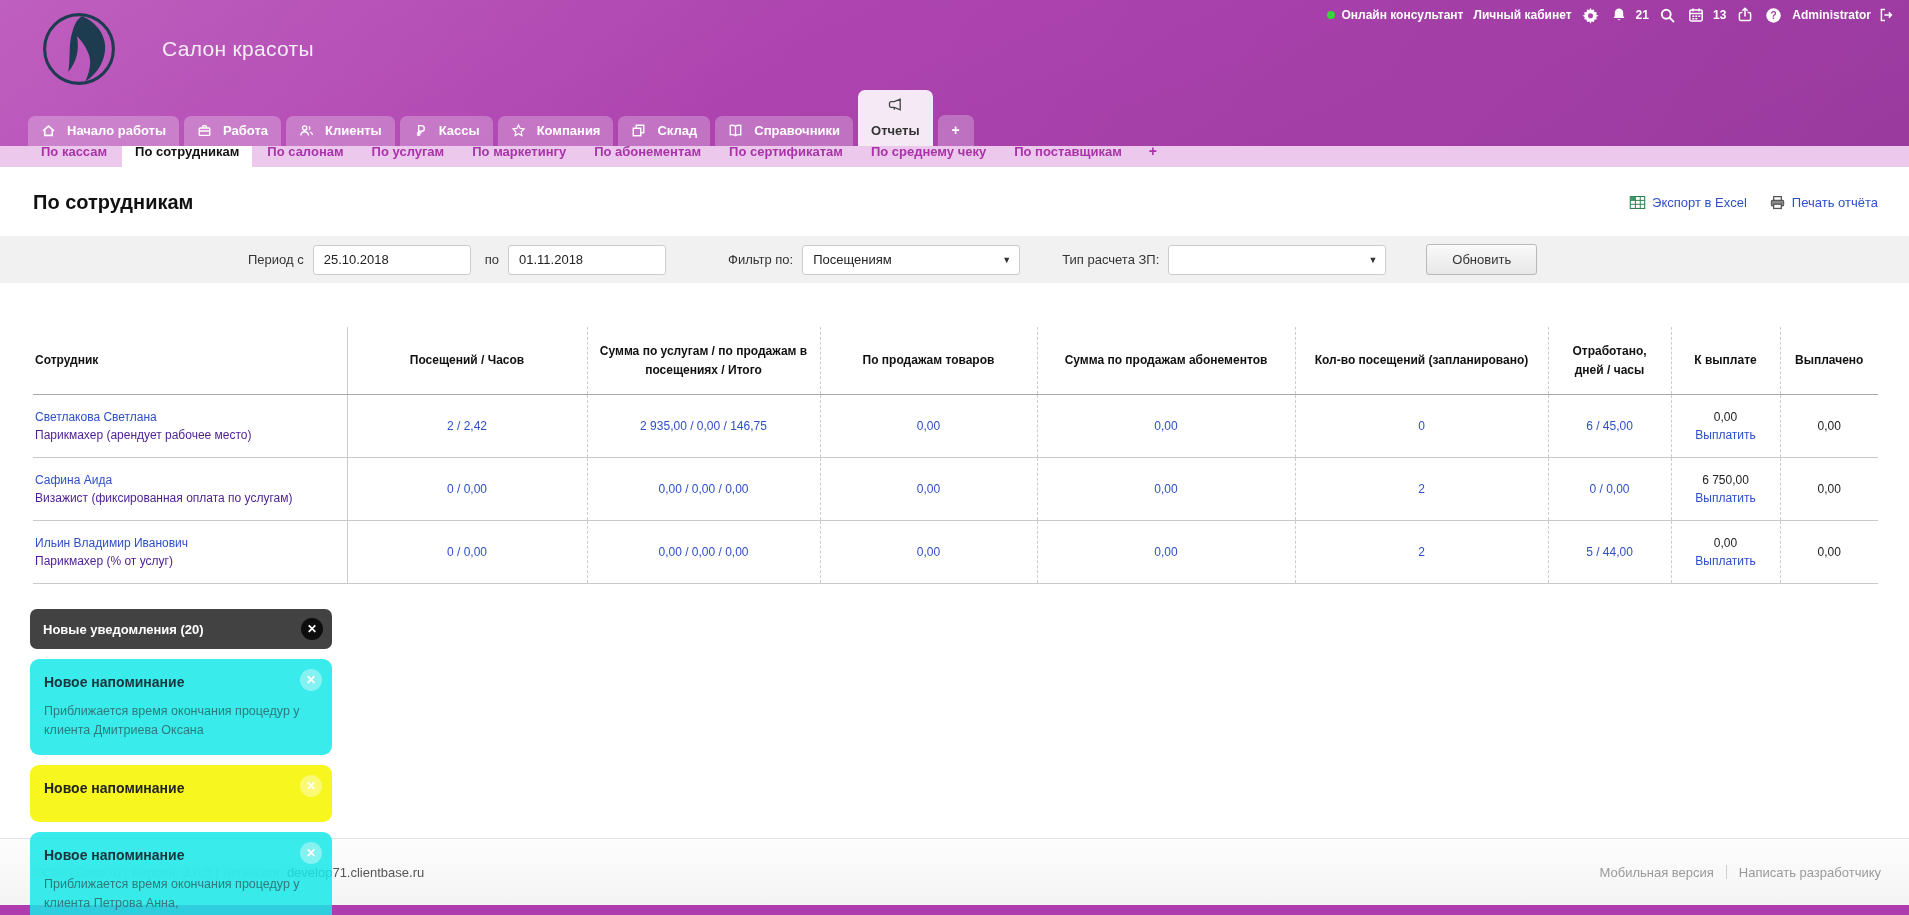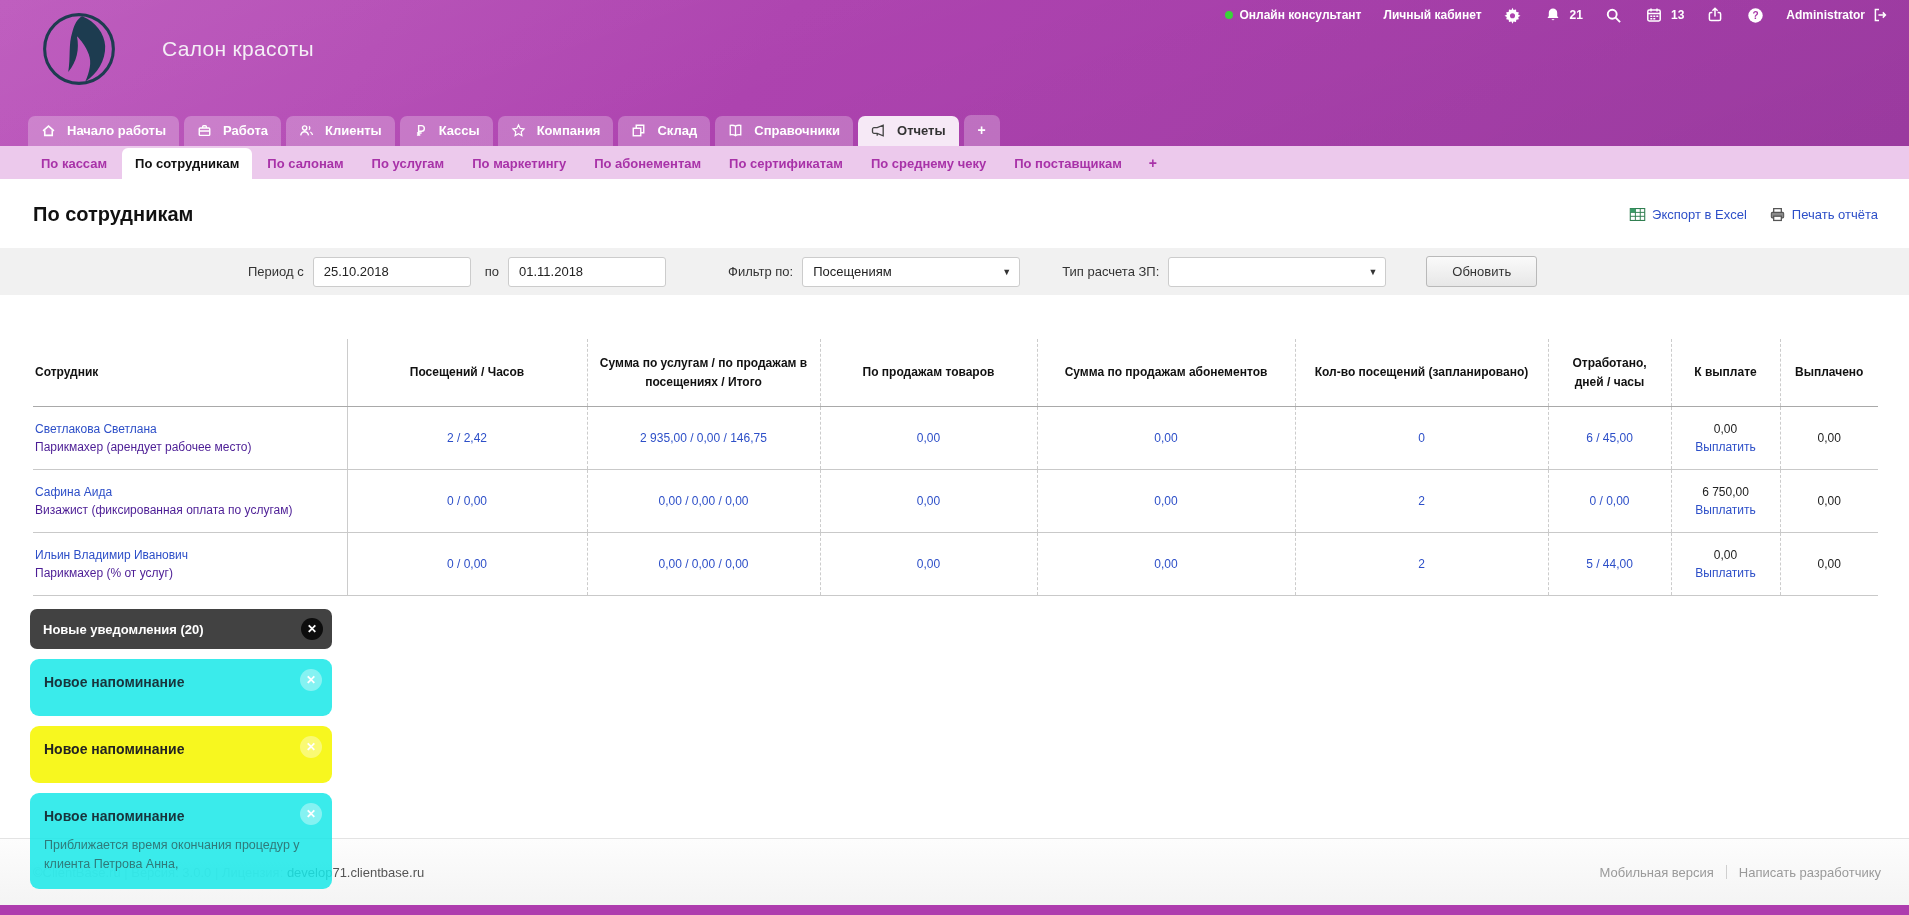--- a/index.html
+++ b/index.html
@@ -12,21 +12,21 @@
   a { cursor:pointer; }
 
   
   .header {
     position:relative; height:146px;
     background:linear-gradient(120deg,#bb55bb 0%, #ad43af 40%, #a23da7 100%);
   }
   .header:before{content:"";position:absolute;inset:0;
     background:linear-gradient(160deg, rgba(255,255,255,.06) 0%, rgba(255,255,255,0) 45%, rgba(0,0,0,.05) 100%);}
   .topbar {
-    position:absolute; top:6px; right:20px; display:flex; align-items:center; gap:22px;
+    position:absolute; top:6px; right:14px; display:flex; align-items:center; gap:10px;
     color:#fff; font-size:12px; font-weight:bold; z-index:3;
   }
   .topbar .titem { display:flex; align-items:center; gap:6px; cursor:pointer; }
   .dot { width:8px; height:8px; border-radius:50%; background:#39d439; display:inline-block; }
   .ico { display:inline-flex; align-items:center; justify-content:center; }
   .ico svg { display:block; }
   .topbar .ico { width:18px; height:18px; color:#fff; }
   .badge-num { font-size:12px; font-weight:bold; margin-left:2px; }
 
   .brand { position:absolute; top:10px; left:40px; display:flex; align-items:center; gap:44px; z-index:2; }
@@ -35,28 +35,28 @@
 
   
   .tabs { position:absolute; left:28px; bottom:0; display:flex; gap:5px; align-items:flex-end; z-index:3; }
   .tab {
     display:flex; align-items:center; gap:11px;
     background:rgba(255,255,255,.25); color:#fff;
     font-size:13px; font-weight:bold;
     padding:7px 13px 8px; border-radius:7px 7px 0 0; cursor:pointer; white-space:nowrap;
   }
   .tab .ico { width:15px; height:15px; color:#fff; }
-  .tab.active { background:#f6e9f6; color:#333; }
+  .tab.active { background:#f6e9f6; color:#333;flex-direction:column; }
   .tab.active .ico { color:#444; }
   .tab-add { background:rgba(255,255,255,.25); color:#fff; font-weight:bold; font-size:14px;
     padding:7px 14px 8px; border-radius:7px 7px 0 0; cursor:pointer; }
 
   
   .subtabs {
-    height:33px; background:#ecc9ec; display:flex; align-items:flex-end;
+    height:21px; background:#ecc9ec; display:flex; align-items:flex-end;
     padding-left:28px; gap:2px;
   }
   .subtab {
     color:#a832a8; font-size:13px; font-weight:bold; padding:8px 13px;
     border-radius:6px 6px 0 0; cursor:pointer; white-space:nowrap;
   }
   .subtab.active { background:#fff; color:#111; }
   .subtab-add { color:#a832a8; font-weight:bold; font-size:14px; padding:8px 12px; cursor:pointer; }
 
   
@@ -484,20 +484,21 @@
 
 <div class="notif-stack">
   <div class="notif-head">
     <span>Новые уведомления (20)</span>
     <span class="notif-close-dark">✕</span>
   </div>
   <div>
 
       <div class="notif cyan" style="margin-bottom:10px;">
         <div class="notif-title">Новое напоминание</div>
+        <div class="notif-body">Приближается время окончания процедур у клиента Дмитриева Оксана</div>
         <span class="notif-close">✕</span>
       </div>
 
       <div class="notif yellow" style="margin-bottom:10px;">
         <div class="notif-title">Новое напоминание</div>
         <span class="notif-close">✕</span>
       </div>
 
       <div class="notif cyan" style="margin-bottom:10px;">
         <div class="notif-title">Новое напоминание</div>

